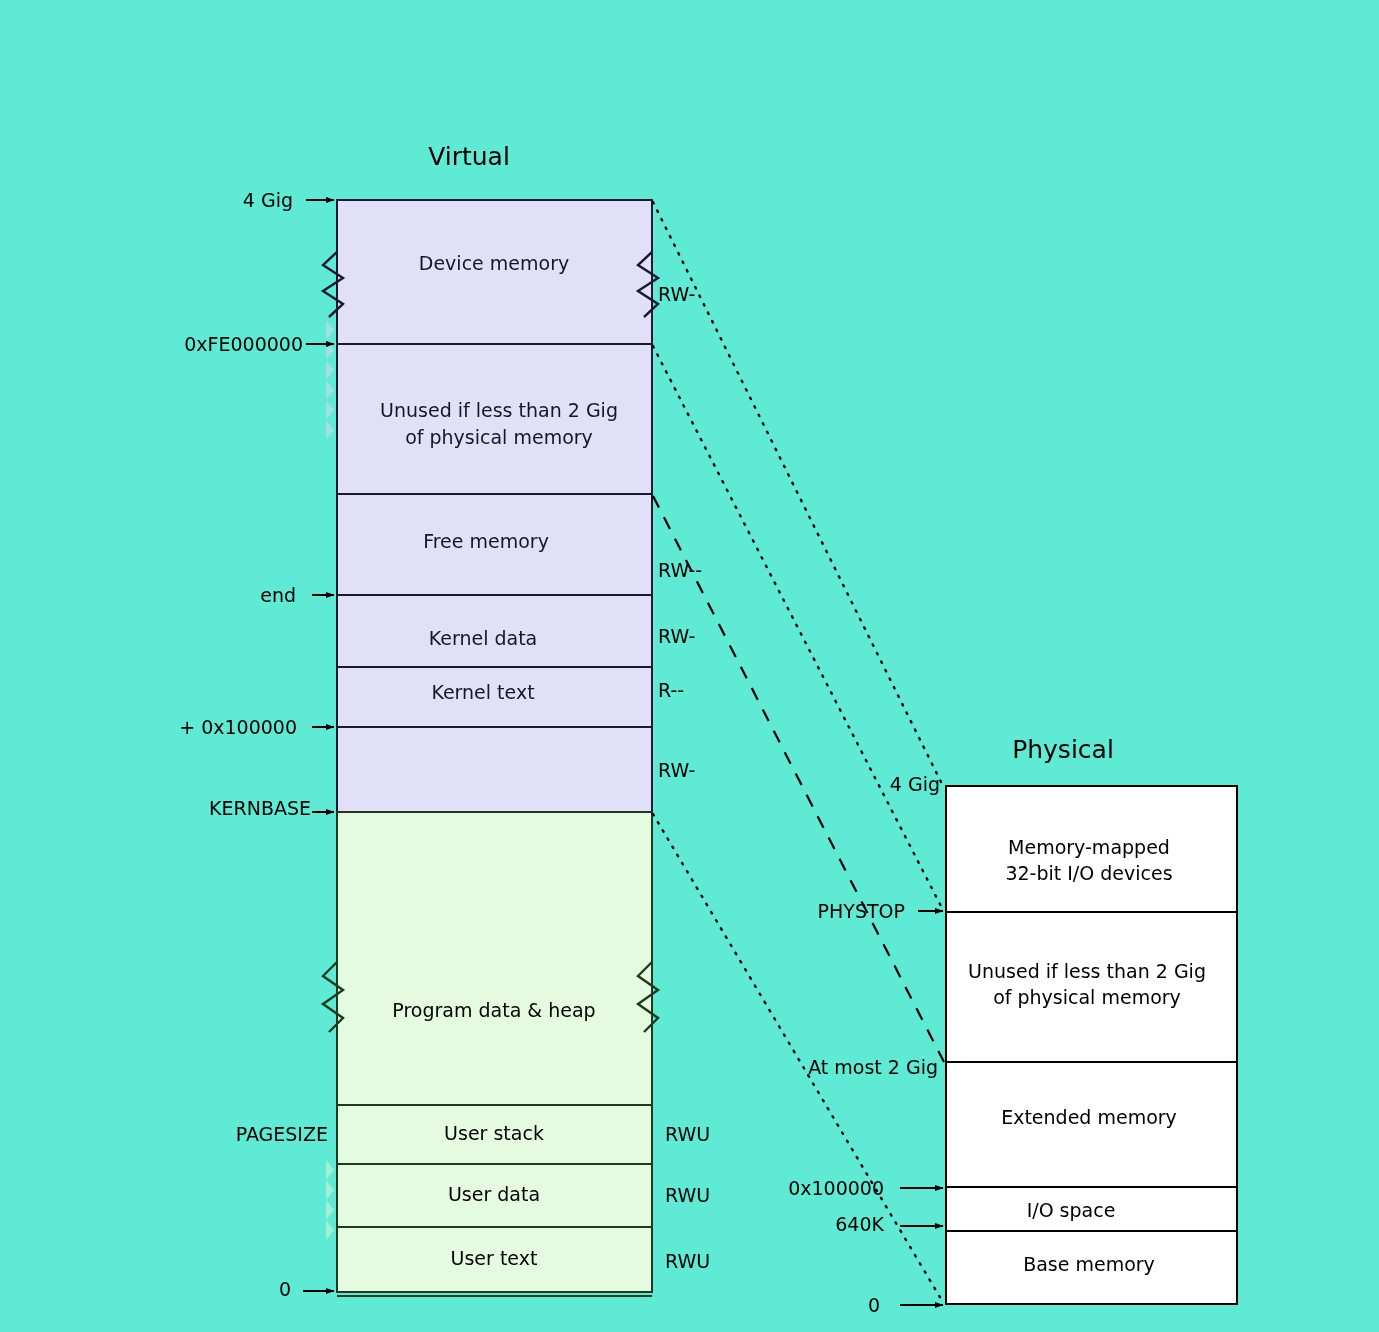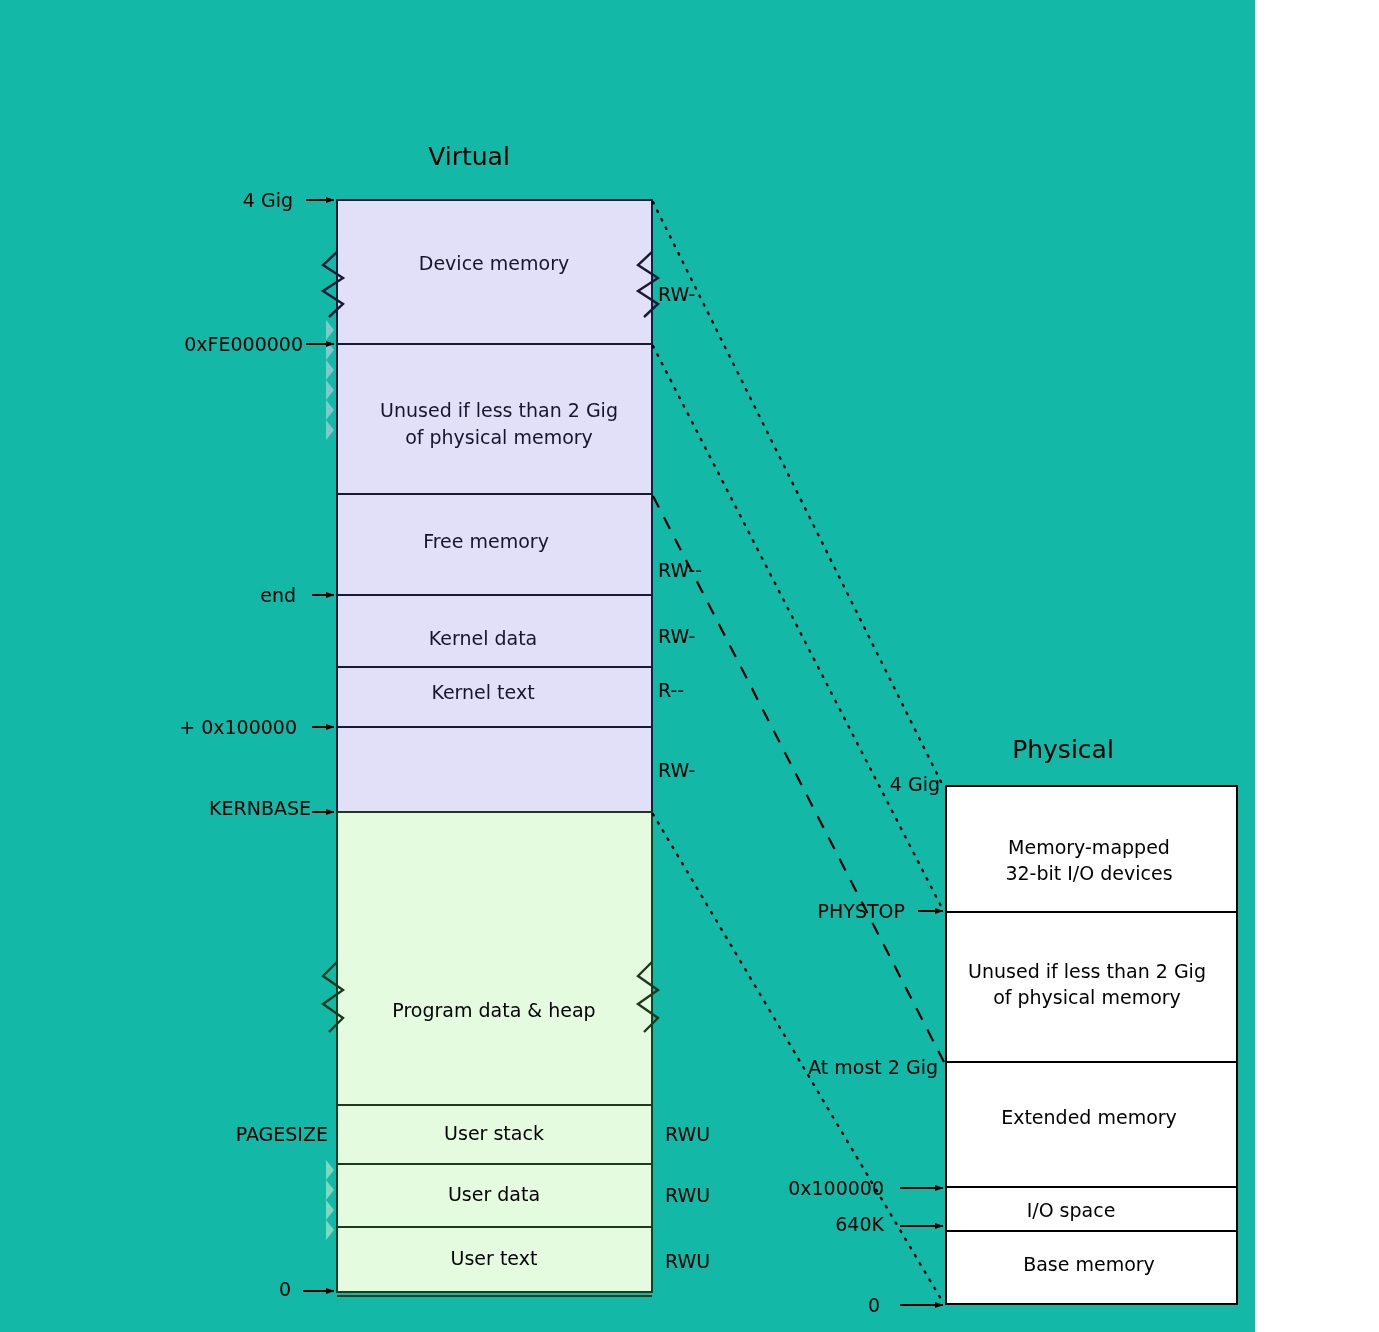--- a/index.html
+++ b/index.html
@@ -6,23 +6,23 @@
     margin: 0;
     padding: 0;
     background: #ffffff;
   }
   body {
     font-family: "DejaVu Sans", sans-serif;
     color: #000000;
   }
   #root {
     position: relative;
-    width: 1255px;
+    width: 1379px;
     height: 1332px;
-    background: #14b8a6;
+    background: #5eead4;
     overflow: hidden;
   }
   svg.diagram {
     position: absolute;
     left: 0;
     top: 0;
     width: 1379px;
     height: 1332px;
   }
   text {

